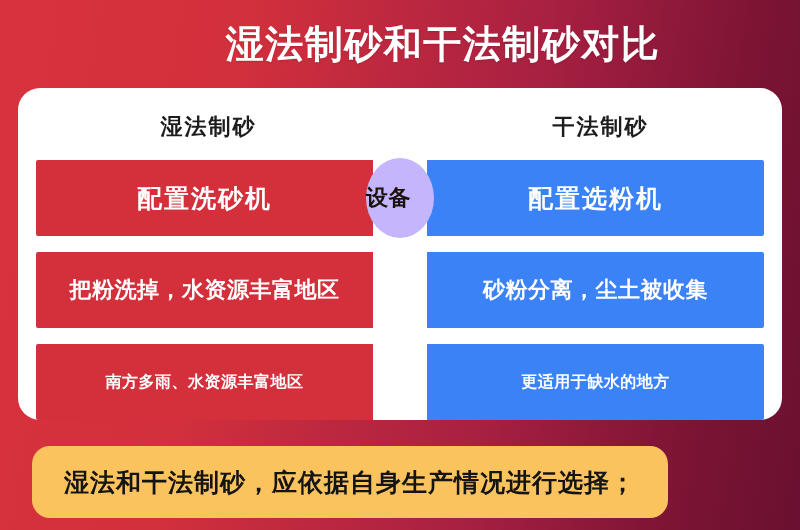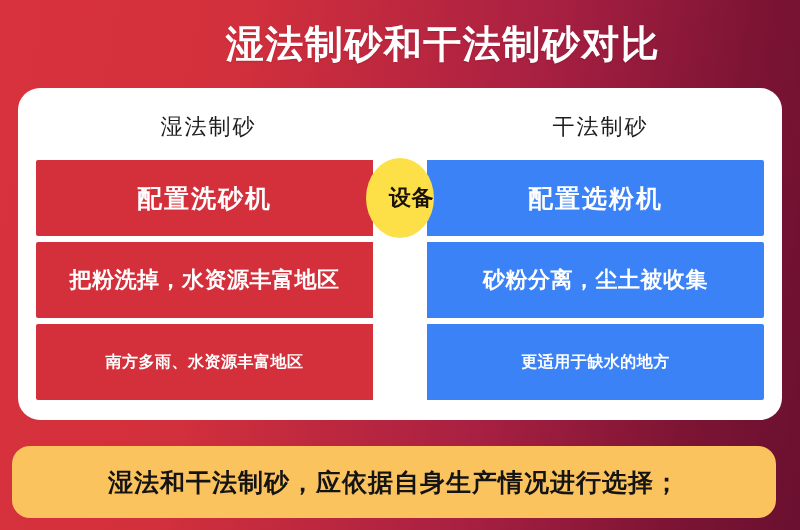--- a/index.html
+++ b/index.html
@@ -62,40 +62,40 @@
     left: 18px;
     top: 14px;
     width: 728px;
     height: 50px;
     display: flex;
     align-items: center;
   }
   .col-head {
     font-size: 22px;
     color: #1d1d1d;
-    font-weight: normal;
+    font-weight: bold;
     letter-spacing: 2px;
     white-space: nowrap;
     text-align: center;
   }
   .col-head.left  { width: 345px; }
   .col-head.mid   { width: 56px; }
   .col-head.right { width: 327px; }
 
   
   .rows {
     position: absolute;
     left: 18px;
     top: 72px;
     width: 728px;
   }
   .row {
     position: relative;
     height: 76px;
-    margin-bottom: 6px;
+    margin-bottom: 16px;
     display: flex;
     align-items: stretch;
   }
   .row:last-child { margin-bottom: 0; }
 
   .cell {
     display: flex;
     align-items: center;
     justify-content: center;
     box-sizing: border-box;
@@ -126,44 +126,44 @@
   .row.r3 .cell-text { font-size: 16px; letter-spacing: 0.5px; }
 
   
   .label-oval {
     position: absolute;
     top: 50%;
     left: 50%;
     width: 62px;
     height: 76px;
     transform: translate(-50%, -50%);
-    background: #fde047;
+    background: #c4b5fd;
     border-radius: 50% / 50%;
     display: flex;
     align-items: center;
-    justify-content: flex-end;
+    justify-content: flex-start;
     z-index: 5;
   }
   .row.r1 .label-oval { width: 68px; height: 80px; }
   .label-oval-text {
     color: #1a1208;
     font-size: 21px;
     font-weight: bold;
     letter-spacing: 0.5px;
     white-space: nowrap;
     line-height: 1;
   }
   .row.r1 .label-oval-text { font-size: 22px; }
 
   
   .footer {
     position: absolute;
-    left: 12px;
+    left: 32px;
     top: 446px;
-    width: 764px;
+    width: 636px;
     height: 72px;
     background: #fbc35d;
     border-radius: 18px;
     display: flex;
     align-items: center;
     justify-content: center;
     box-sizing: border-box;
   }
   .footer-text {
     color: #141414;

